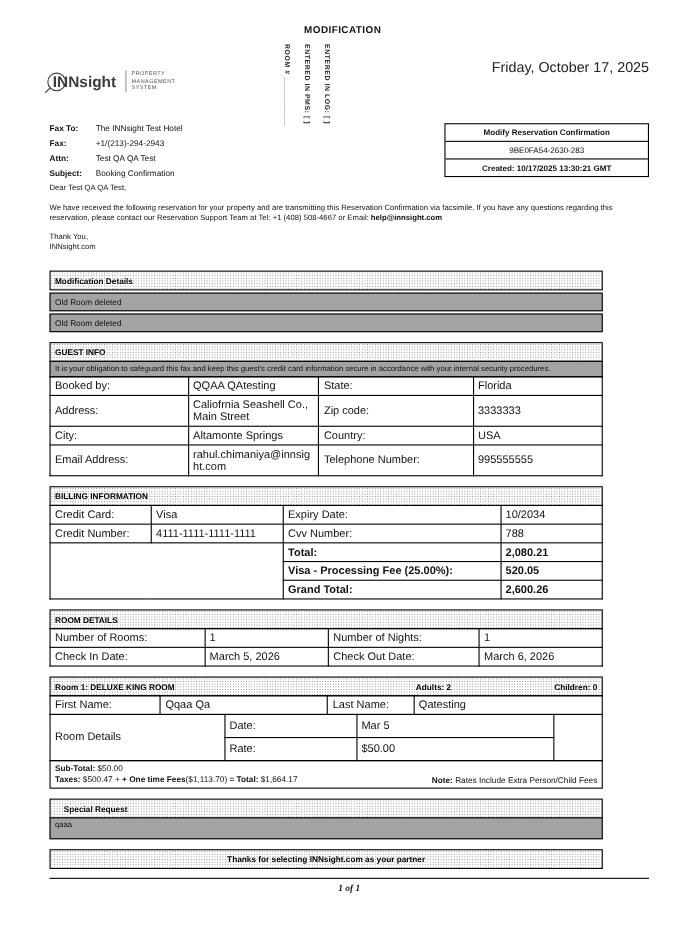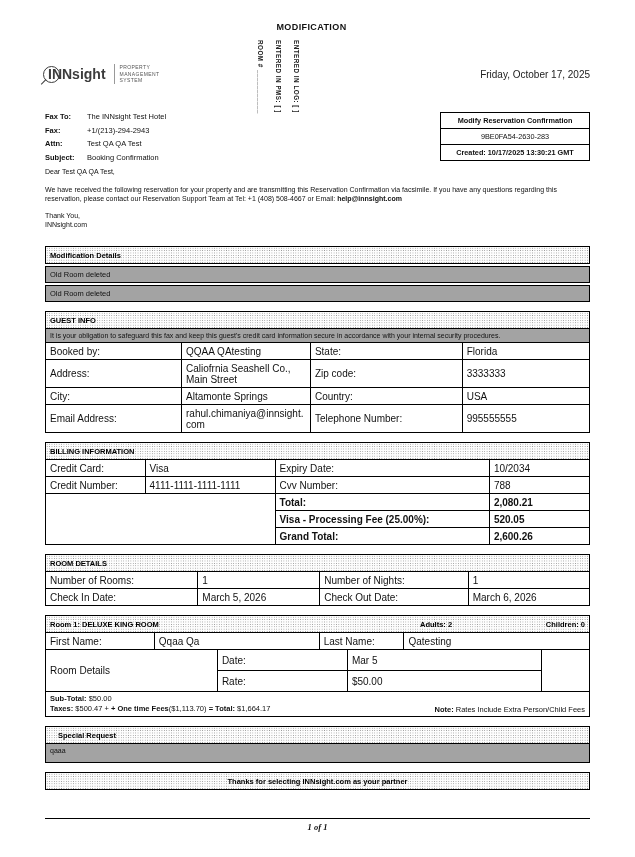--- a/index.html
+++ b/index.html
@@ -17,39 +17,39 @@
                  border:1.4px solid #3c3c3c; border-radius:50%; }
   .logo-handle { position:absolute; left:-5px; top:15px; width:7px; height:1.4px;
                  background:#3c3c3c; transform:rotate(135deg); }
   .logo-tag { margin-left:8px; padding-left:5px; border-left:1px solid #999;
               font-size:5px; line-height:6.5px; color:#555; letter-spacing:.4px; }
 
   .stamps { position:absolute; left:257px; top:40px; display:flex; gap:11px; }
   .stamp { writing-mode:vertical-lr; font-size:6.3px; font-weight:bold;
            letter-spacing:.5px; color:#222; white-space:nowrap; }
 
-  .doc-date { position:absolute; right:45px; top:69px; font-size:10px; color:#222; }
+  .doc-date { position:absolute; right:45px; top:53px; font-size:13px; color:#222; }
 
   .fax-block { position:absolute; left:45px; top:112px; font-size:7.5px; }
   .fax-row { display:flex; margin-bottom:4.5px; }
   .fax-row b { width:42px; flex:0 0 42px; }
 
-  .conf-box { position:absolute; right:45px; top:112px; width:150px;
+  .conf-box { position:absolute; right:45px; top:112px; width:186px;
               border:1px solid #000; text-align:center; font-size:7.3px; }
   .conf-box > div { padding:3px 2px; }
   .conf-title { font-weight:bold; border-bottom:1px solid #000; }
   .conf-created { font-weight:bold; border-top:1px solid #000; }
 
   .letter { position:absolute; left:45px; top:167px; width:545px; font-size:7px; line-height:9px; }
   .letter .salutation { margin-bottom:9px; }
   .letter .para { margin-bottom:8px; }
   .letter .closing { line-height:9px; }
 
   
-  .content { position:absolute; left:45px; top:246px; width:545px; }
+  .content { position:absolute; left:45px; top:246px; width:503px; }
   .section { margin-top:9px; }
   .section:first-child { margin-top:0; }
 
   .band { border:1px solid #000; font-weight:bold; font-size:7.5px; padding:3.5px 4px;
           background-color:#fdfdfd;
           background-image: radial-gradient(circle, #8a8a8a .55px, transparent .6px);
           background-size:2.4px 2.4px; color:#000; }
 
   .boxrow { border:1px solid #000; font-size:7.5px; padding:3px 4px; background:#a3a3a3; }
   .mod-row { margin-top:2px; }
@@ -72,21 +72,21 @@
                 justify-content:space-between; align-items:flex-end;
                 font-size:7.5px; padding:2px 4px; }
   .totals-left div { line-height:10px; }
   .totals-note { white-space:nowrap; }
 
   .sr-head { padding-left:12px; }
   .sr-content { margin-top:-1px; font-size:7px; padding:3px 4px 8px 4px; }
 
   .banner { text-align:center; }
 
-  .page-footer { position:absolute; left:45px; right:45px; top:818px;
+  .page-footer { position:absolute; left:45px; right:45px; top:798px;
                  border-top:1px solid #000; text-align:center; padding-top:3px;
                  font-family:"Liberation Serif", serif; font-style:italic;
                  font-weight:bold; font-size:8.5px; }
 </style>
 </head>
 <body>
 
 <div class="page">
 
   <div class="doc-title">MODIFICATION</div>

